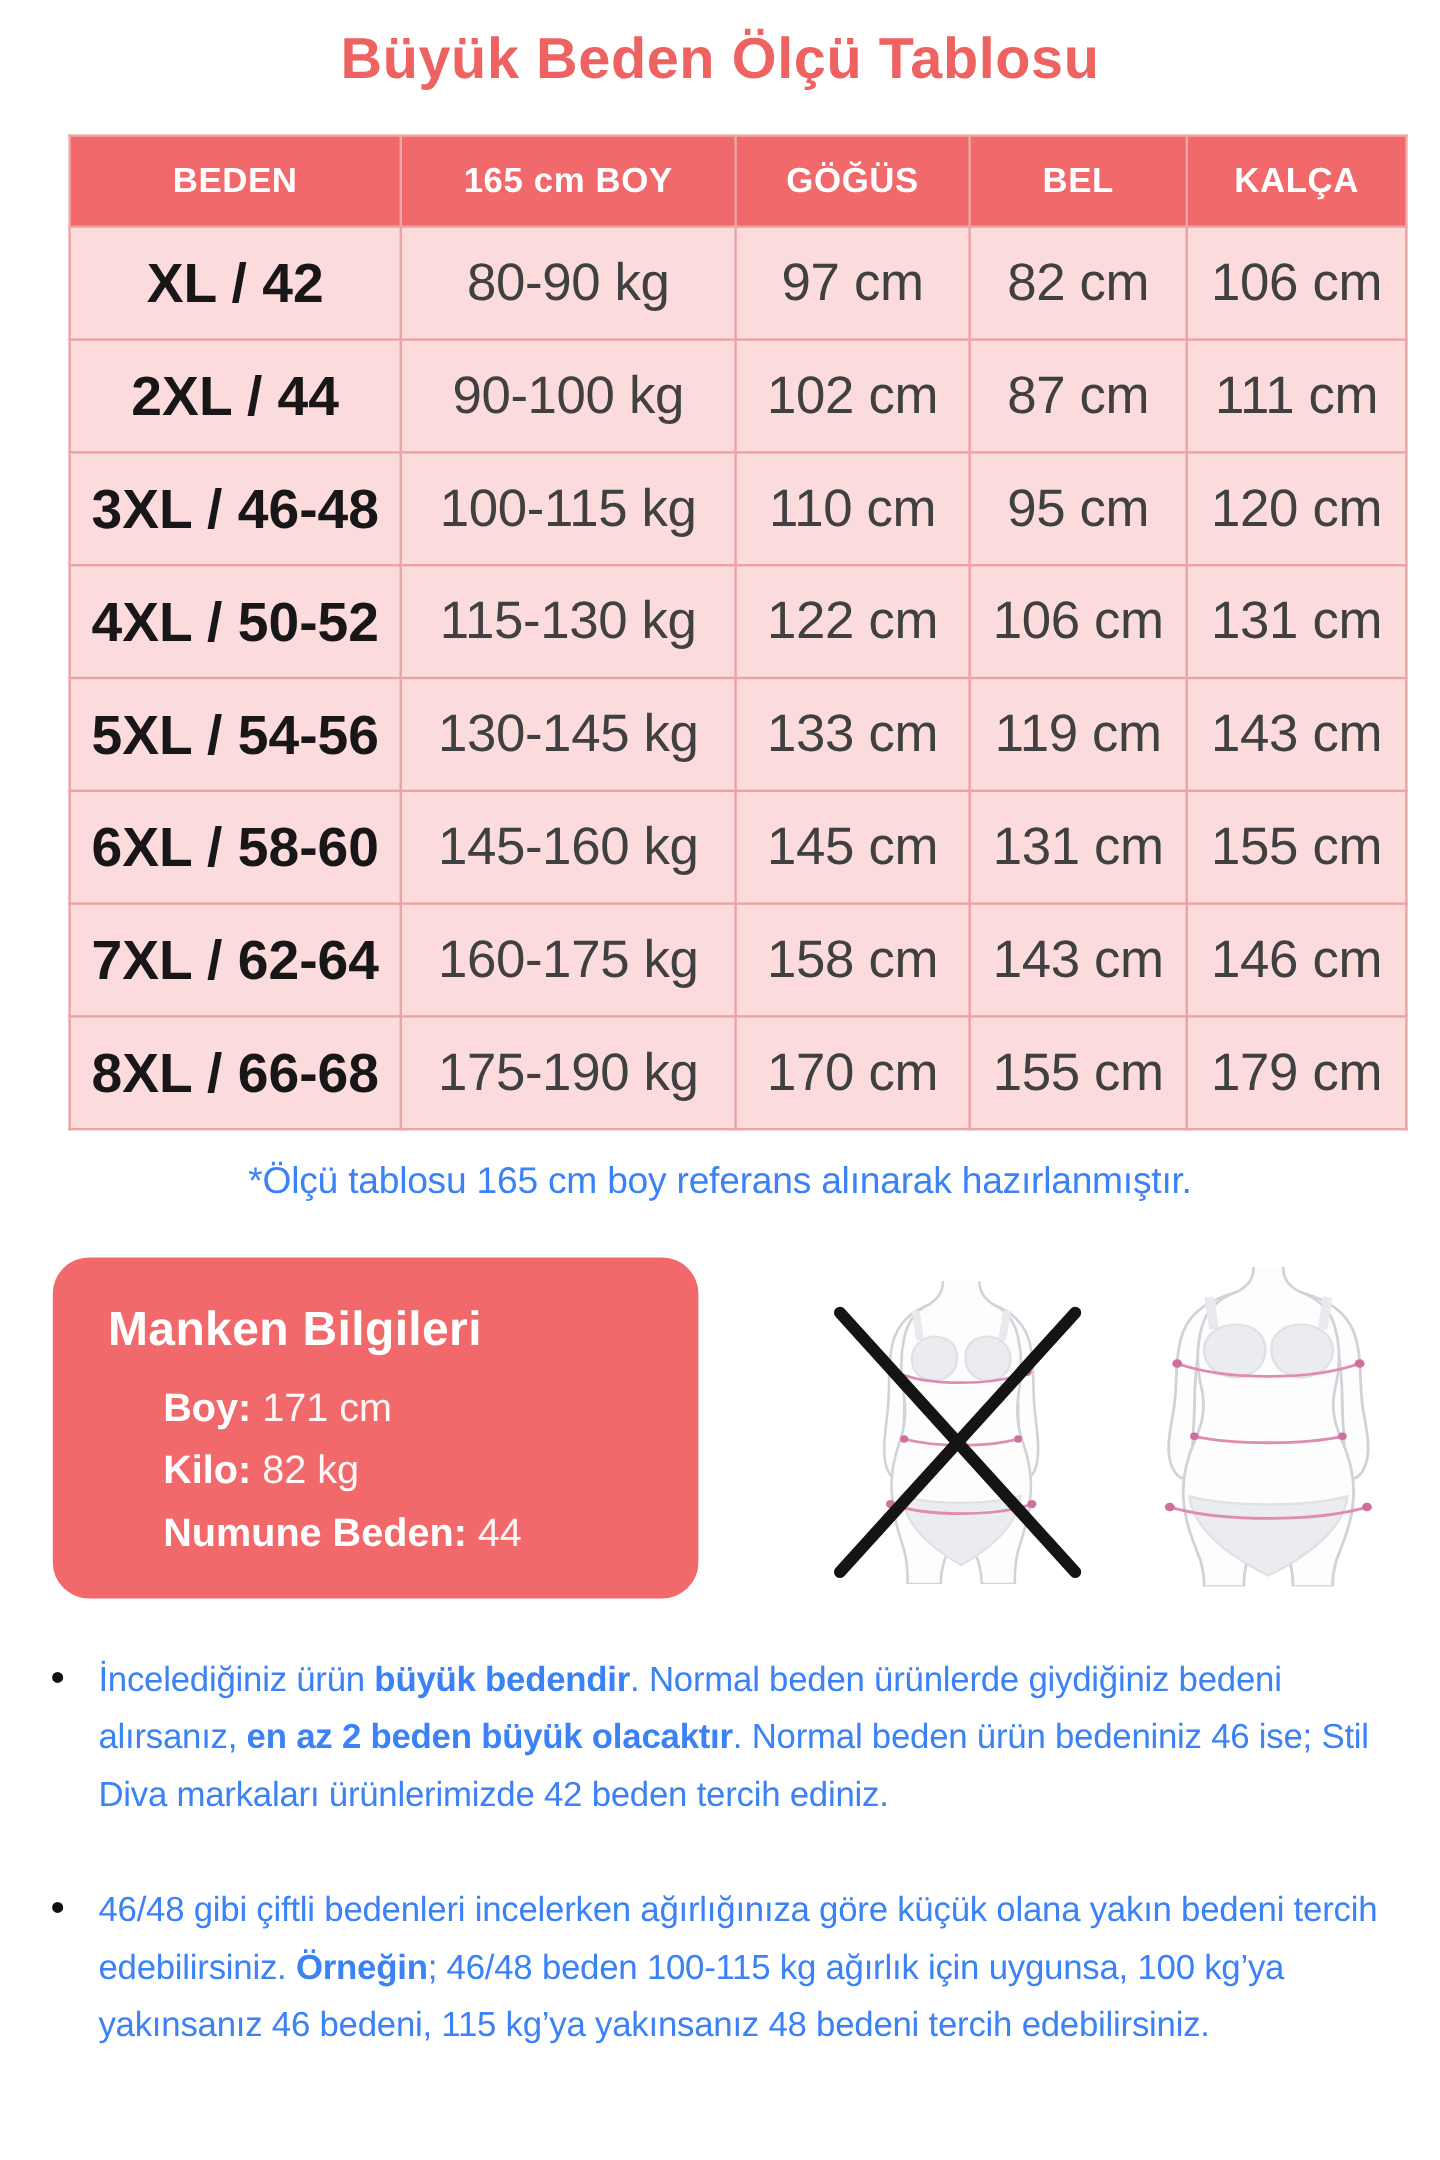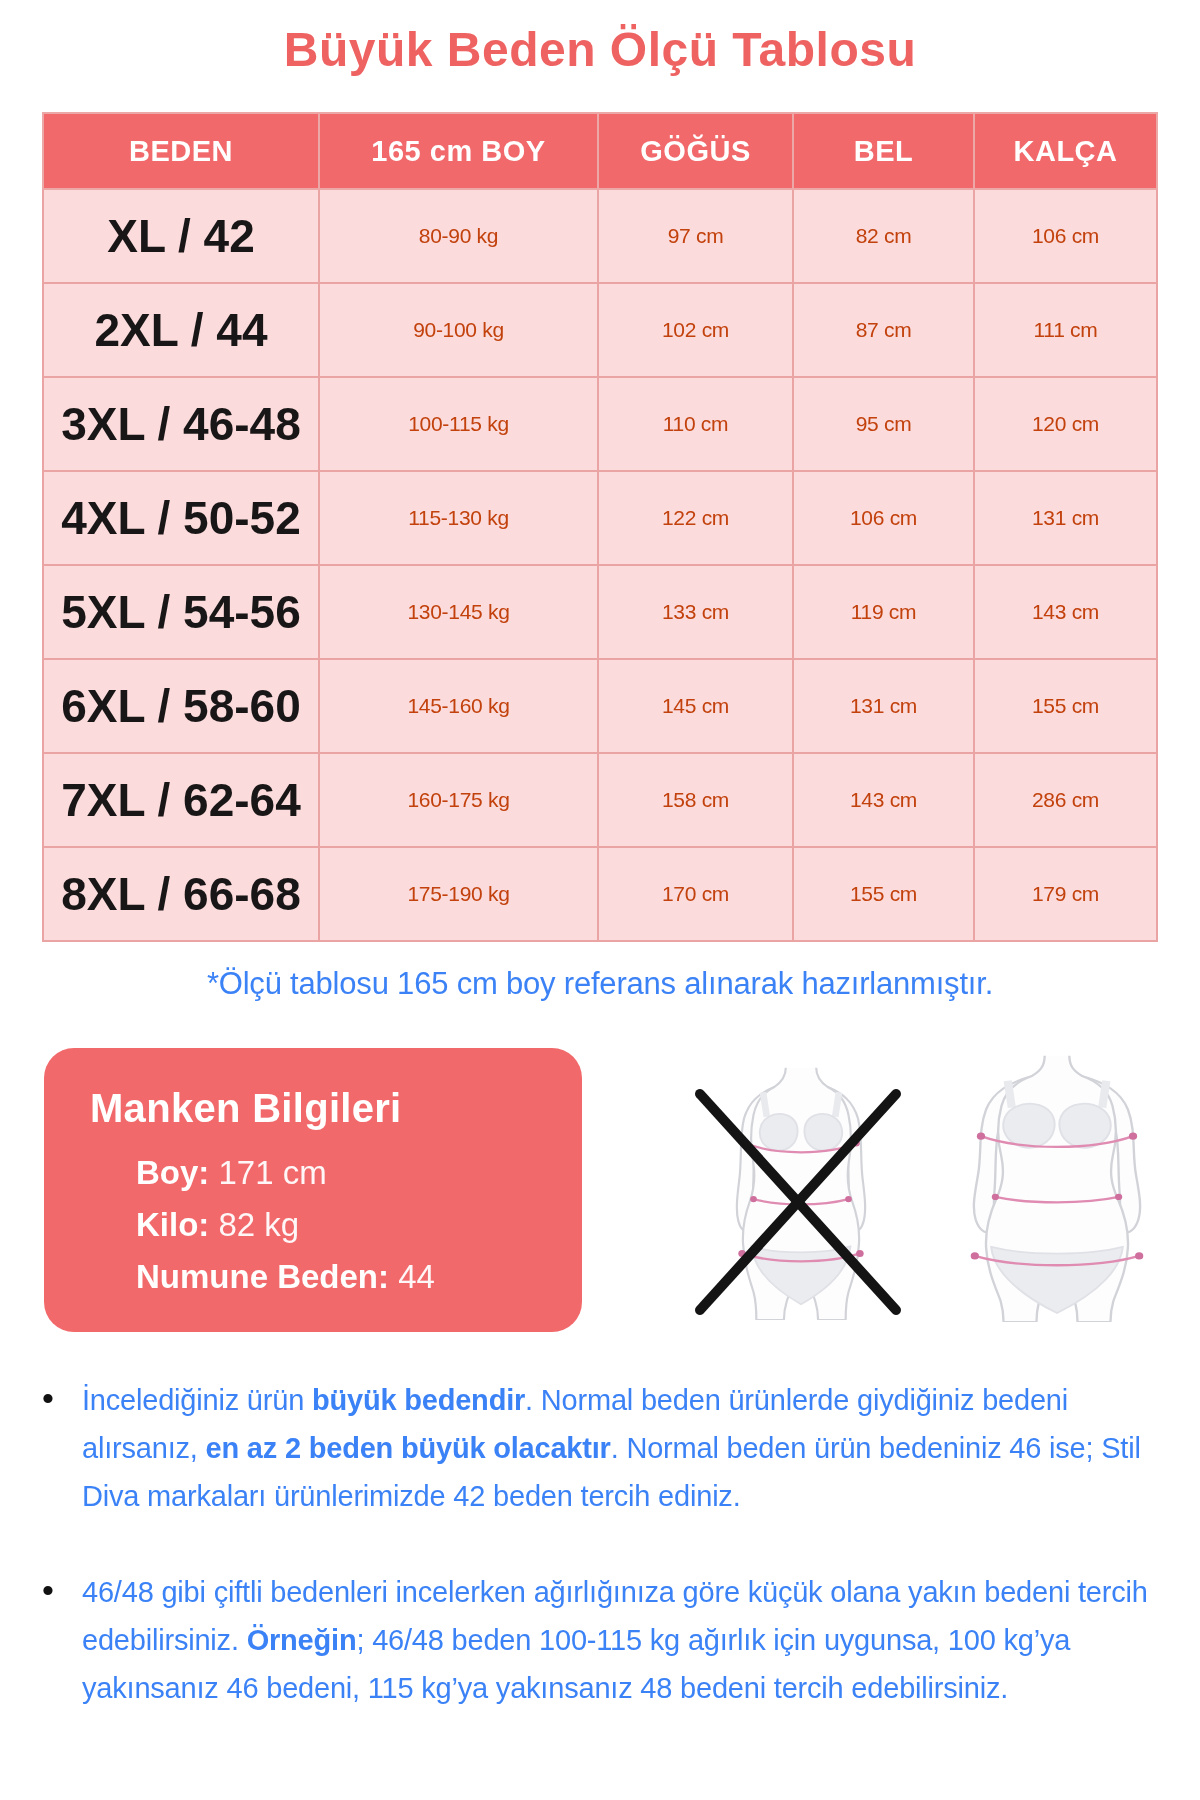--- a/index.html
+++ b/index.html
@@ -16,34 +16,34 @@
   
   .page-title{
     position:absolute;top:22px;left:0;width:1200px;
     margin:0;text-align:center;
     font-size:48px;font-weight:800;letter-spacing:.5px;
     color:#ee6361;
   }
 
   
   table.size-table{
-    position:absolute;left:42px;top:112px;width:1114px;
+    position:absolute;left:57px;top:112px;width:1114px;
     border-collapse:collapse;table-layout:fixed;
     border:2px solid #4c1d95;
   }
   .size-table th{
     background:#f2696b;color:#ffffff;
     height:72px;font-size:29px;font-weight:700;letter-spacing:.5px;
     border:2px solid #eca7a7;text-align:center;vertical-align:middle;
   }
   .size-table td{
     background:#fbdbdb;
-    height:90px;font-size:21px;font-weight:400;letter-spacing:-.3px;
+    height:90px;font-size:44px;font-weight:400;letter-spacing:-.3px;
     border:2px solid #eba4a4;text-align:center;vertical-align:middle;
-    color:#c2410c;
+    color:#404040;
   }
   .size-table td.size-col{
     font-weight:800;font-size:46px;letter-spacing:0;color:#191617;
   }
 
   
   .footnote{
     position:absolute;top:966px;left:0;width:1200px;margin:0;
     text-align:center;font-size:31px;color:#3b82f6;letter-spacing:-.2px;
   }
@@ -155,21 +155,21 @@
           <td>145-160 kg</td>
           <td>145 cm</td>
           <td>131 cm</td>
           <td>155 cm</td>
         </tr>
         <tr>
           <td class="size-col">7XL / 62-64</td>
           <td>160-175 kg</td>
           <td>158 cm</td>
           <td>143 cm</td>
-          <td>286 cm</td>
+          <td>146 cm</td>
         </tr>
         <tr>
           <td class="size-col">8XL / 66-68</td>
           <td>175-190 kg</td>
           <td>170 cm</td>
           <td>155 cm</td>
           <td>179 cm</td>
         </tr>
       </tbody>
   </table>

